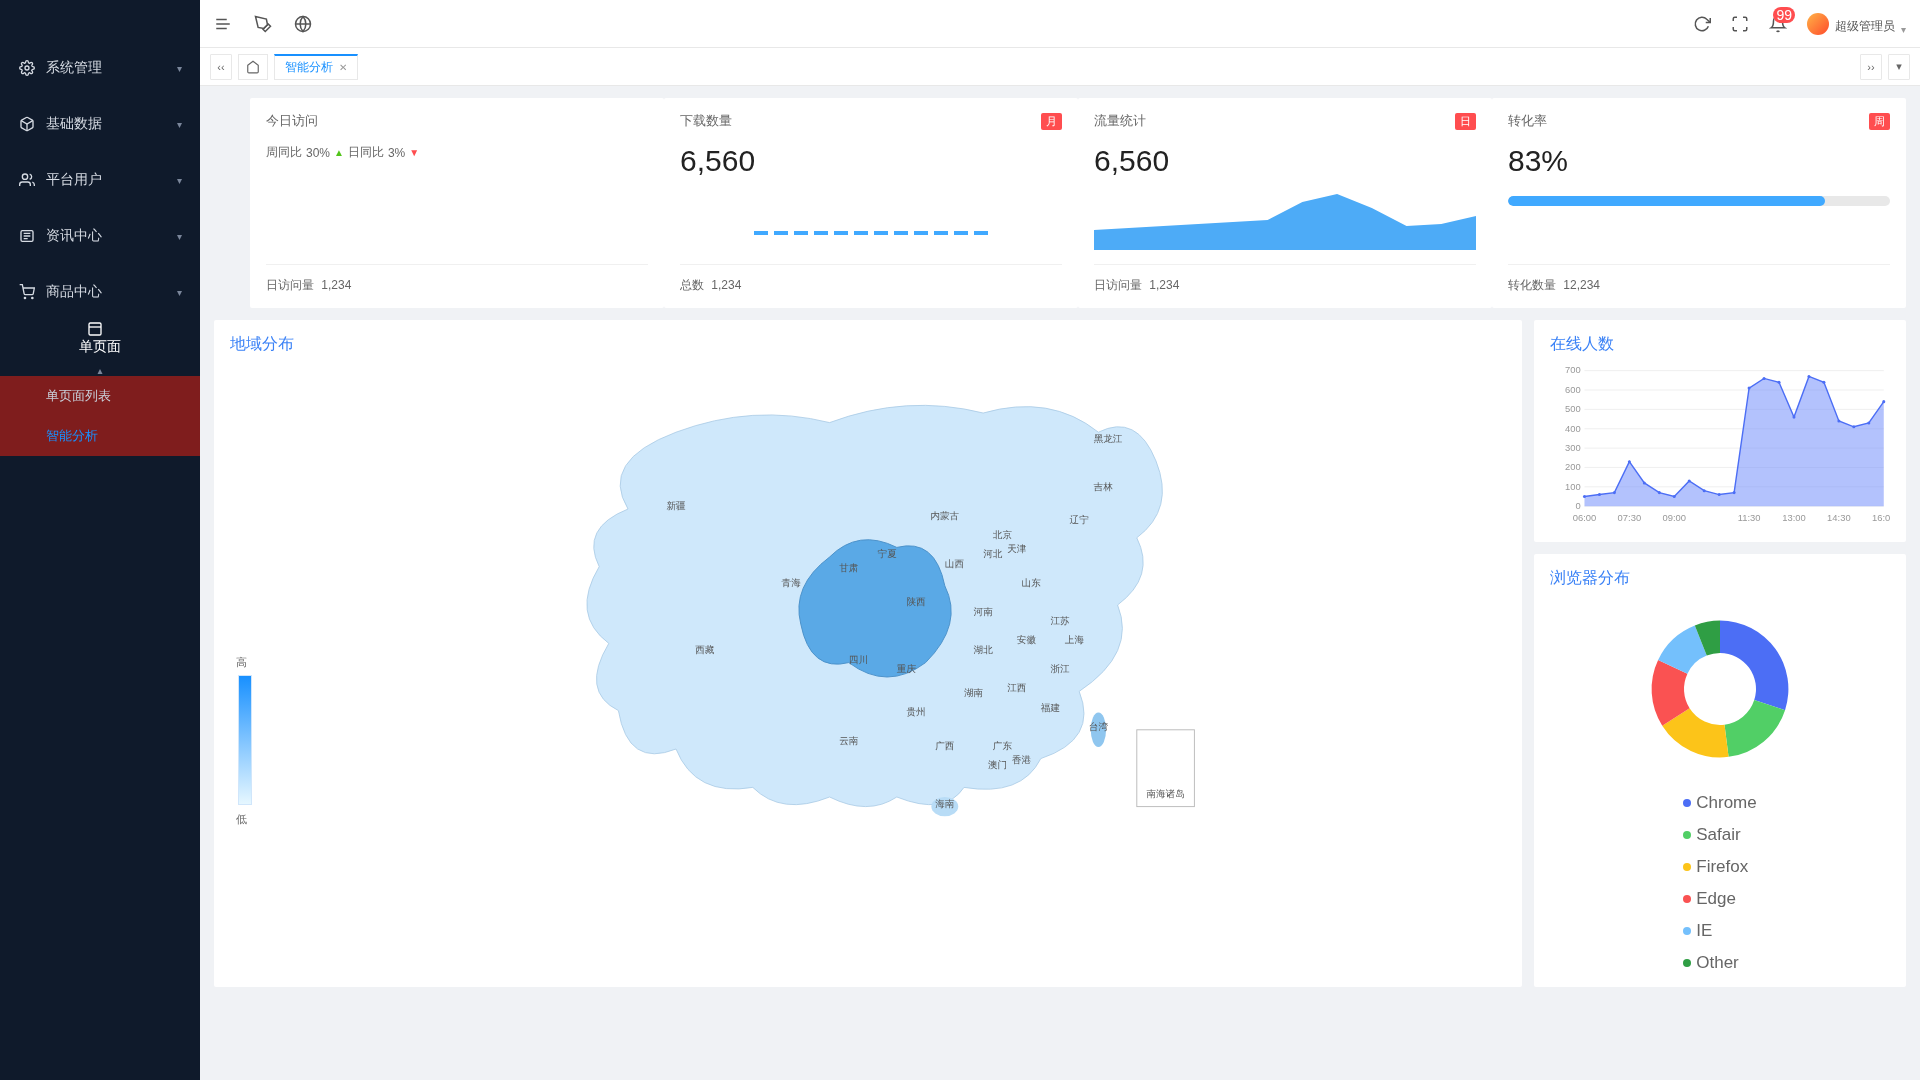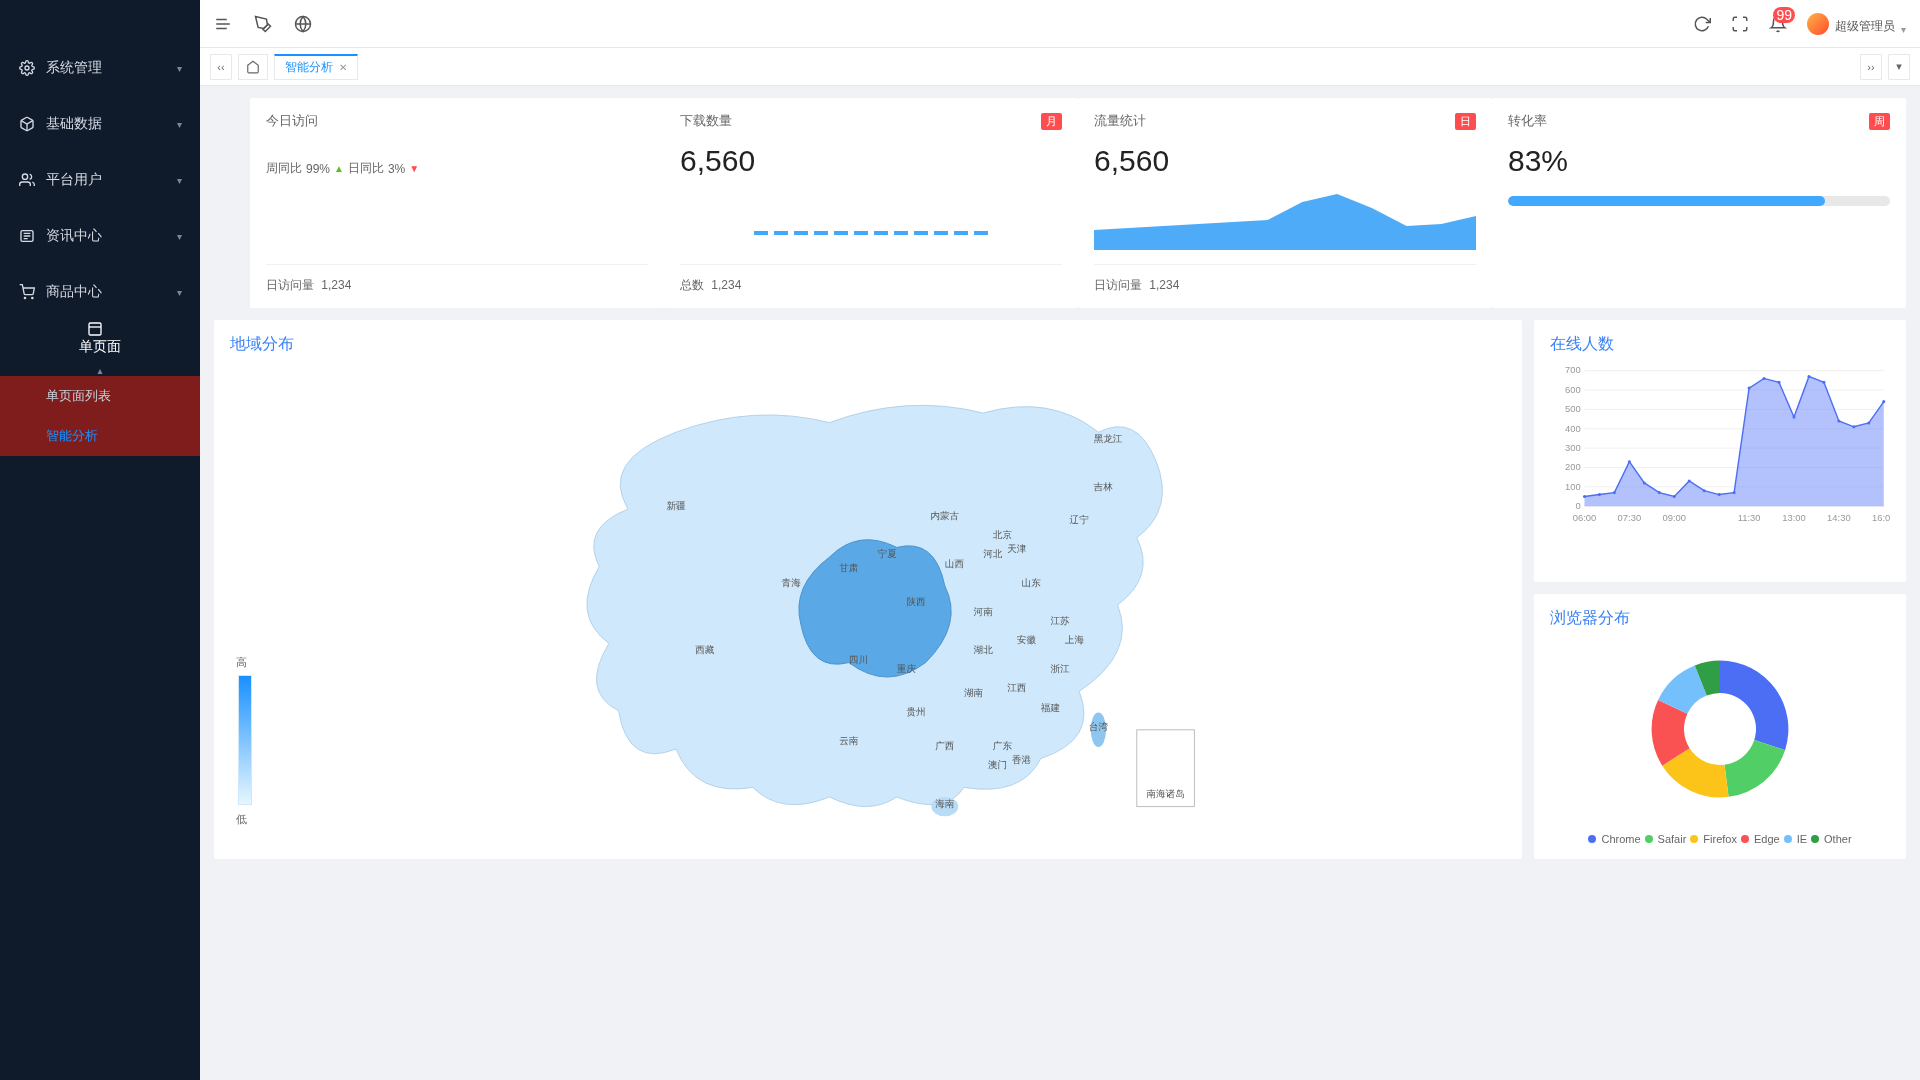--- a/index.html
+++ b/index.html
@@ -41,21 +41,21 @@
 .tabbar-right { margin-left: auto; display: flex; gap: 6px; }
 
 
 .content { flex: 1; padding: 12px 14px; overflow: auto; }
 .row { display: flex; gap: 0; padding-left: 36px; }
 .card { background: #fff; border-radius: 2px; padding: 14px 16px; }
 .stat-card { flex: 1; display: flex; flex-direction: column; min-height: 200px; }
 .stat-title { font-size: 13px; color: #666; display: flex; justify-content: space-between; align-items: center; }
 .badge-tag { background: #ff4d4f; color: #fff; font-size: 11px; padding: 1px 5px; border-radius: 2px; }
 .stat-value { font-size: 30px; font-weight: 500; margin-top: 14px; color: #222; }
-.stat-sub { font-size: 12px; color: #666; margin-top: 30px; display: flex; align-items: center; gap: 4px; flex-wrap: wrap; }
+.stat-sub { font-size: 12px; color: #666; margin-top: 14px; display: flex; align-items: center; gap: 4px; flex-wrap: wrap; }
 .arrow-up { color: #52c41a; font-size: 10px; }
 .arrow-down { color: #ff4d4f; font-size: 10px; }
 .stat-chart { flex: 1; display: flex; align-items: center; justify-content: center; margin-top: 12px; }
 .stat-footer { border-top: 1px solid #f0f0f0; margin-top: 14px; padding-top: 12px; font-size: 12px; color: #666; }
 
 .progress-bar { width: 100%; height: 10px; background: #e8e8e8; border-radius: 999px; overflow: hidden; margin-top: 18px; }
 .progress-fill { height: 100%; background: #40a9ff; border-radius: 999px; }
 
 
 .dash-line { display: flex; gap: 6px; align-items: flex-end; height: 30px; }
@@ -79,21 +79,21 @@
 .legend-label-low { position: absolute; left: 6px; bottom: 18px; font-size: 11px; color: #666; }
 
 
 .online-chart svg { width: 100%; height: 160px; }
 .axis-text { font-size: 10px; fill: #999; }
 .grid-line { stroke: #eee; stroke-width: 1; }
 
 
 .donut-wrap { display: flex; flex-direction: column; align-items: center; }
 .donut-svg { width: 180px; height: 180px; }
-.legend-row { display: flex; flex-wrap: wrap; gap: 12px 4px; justify-content: center; margin-top: 14px; font-size: 11px; color: #666; }
+.legend-row { display: flex; flex-wrap: wrap; gap: 12px 4px; justify-content: center; margin-top: 14px; font-size: 17px; color: #666; flex-direction: column; }
 .legend-item { display: inline-flex; align-items: center; gap: 5px; }
 .legend-dot { width: 8px; height: 8px; border-radius: 50%; display: inline-block; }
 .map-label { font-size: 10px; fill: #555; text-anchor: middle; }
 </style>
 </head>
 <body>
 
 <div class="app">
 
   <aside class="sidebar">
@@ -236,21 +236,21 @@
     <div class="content">
 
       <div class="row">
 
         <div class="card stat-card">
           <div class="stat-title">
             <span>今日访问</span>
           </div>
           <div class="stat-sub">
             <span>周同比</span>
-            <span>99%</span>
+            <span>30%</span>
             <span class="arrow-up">▲</span>
             <span>日同比</span>
             <span>3%</span>
             <span class="arrow-down">▼</span>
           </div>
           <div class="stat-chart"></div>
           <div class="stat-footer">
             <span>日访问量</span>
             <span style="margin-left:4px;">1,234</span>
           </div>
@@ -304,20 +304,24 @@
         <div class="card stat-card">
           <div class="stat-title">
             <span>转化率</span>
             <span class="badge-tag">周</span>
           </div>
           <div class="stat-value">83%</div>
           <div class="progress-bar">
             <div class="progress-fill" id="progress-fill" style="width: 83%;"></div>
           </div>
           <div class="stat-chart"></div>
+          <div class="stat-footer">
+            <span>转化数量</span>
+            <span style="margin-left:4px;">12,234</span>
+          </div>
         </div>
       </div>
 
       <div class="row2">
 
         <div class="card map-card">
           <div class="panel-title">地域分布</div>
           <div class="map-wrap">
             <svg class="map-svg" viewBox="0 0 800 500" id="china-map-svg">
                 <path d="M150,150 Q120,100 200,70 Q280,40 360,60 Q440,30 520,50 Q590,30 640,70 Q680,50 700,100 Q720,150 680,180 Q700,220 660,250 Q680,300 620,340 Q640,390 580,410 Q560,450 500,440 Q480,470 430,450 Q400,470 360,450 Q310,470 280,440 Q220,450 200,400 Q150,420 140,360 Q100,340 130,290 Q90,260 120,210 Q100,170 150,150 Z" fill="#cfe8fb" stroke="#a6c8e4" stroke-width="0.8"></path>

